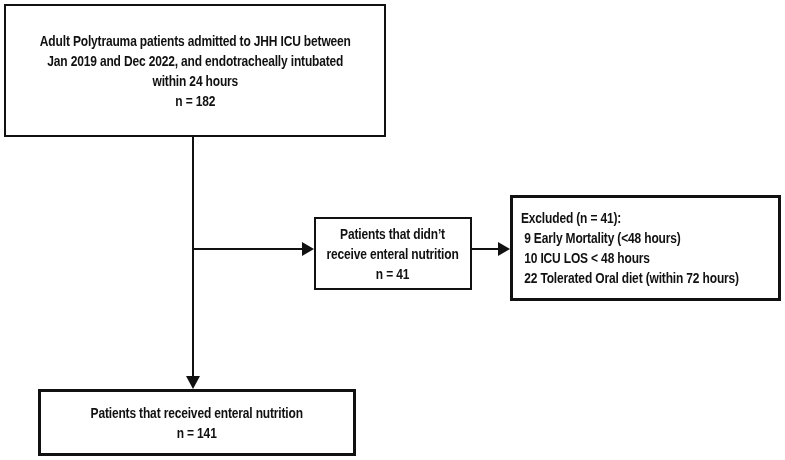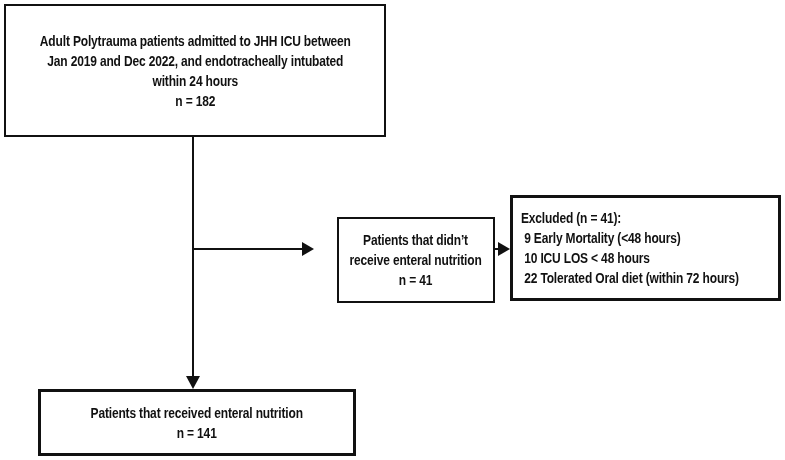--- a/index.html
+++ b/index.html
@@ -31,21 +31,21 @@
     transform-origin: center center;
     font-size: 15px;
     line-height: 20px;
     letter-spacing: -0.2px;
     text-align: center;
   }
   .box .txt div {
     white-space: nowrap;
   }
   .box-top    { left: 4px;   top: 4px;   width: 382px; height: 133px; }
-  .box-mid    { left: 314px; top: 217px; width: 158px; height: 86px; margin-left: 23px;  }
+  .box-mid    { left: 314px; top: 217px; width: 158px; height: 73px;  }
   .box-excl   { left: 510px; top: 195px; width: 271px; height: 106px; border-width: 3px; justify-content: flex-start; }
   .box-excl .txt { transform-origin: left center; text-align: left; margin-left: 8px; }
   .box-bottom { left: 38px;  top: 389px; width: 318px; height: 67px; border-width: 3px; }
 
   .line {
     position: absolute;
     background: #111111;
   }
   .v-stem   { left: 192px; top: 137px; width: 2px;   height: 240px; }
   .h-branch { left: 193px; top: 248px; width: 110px; height: 2px;   }

